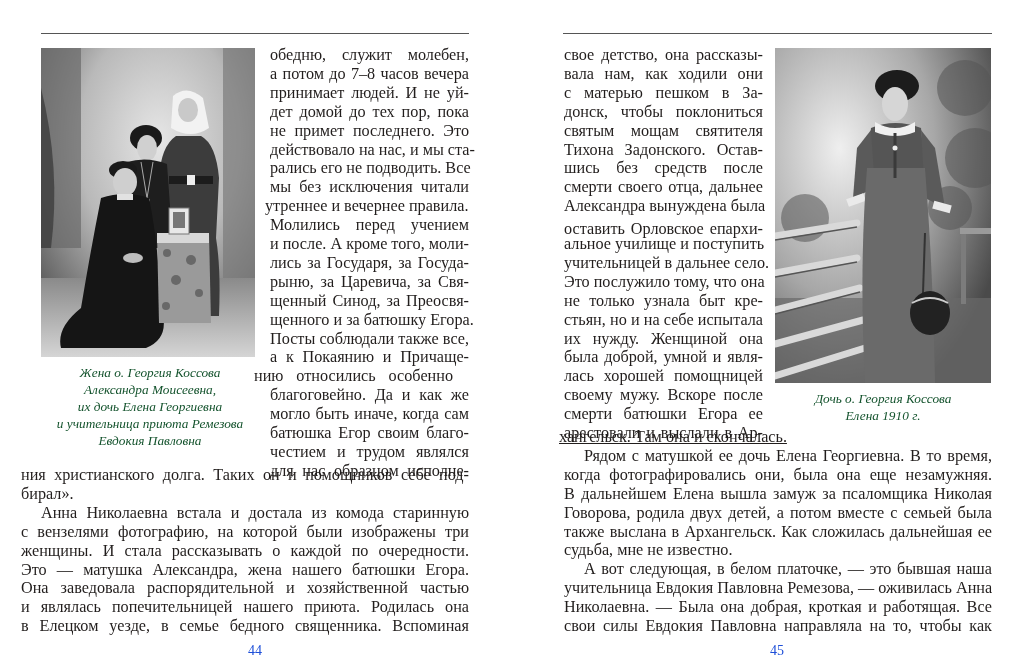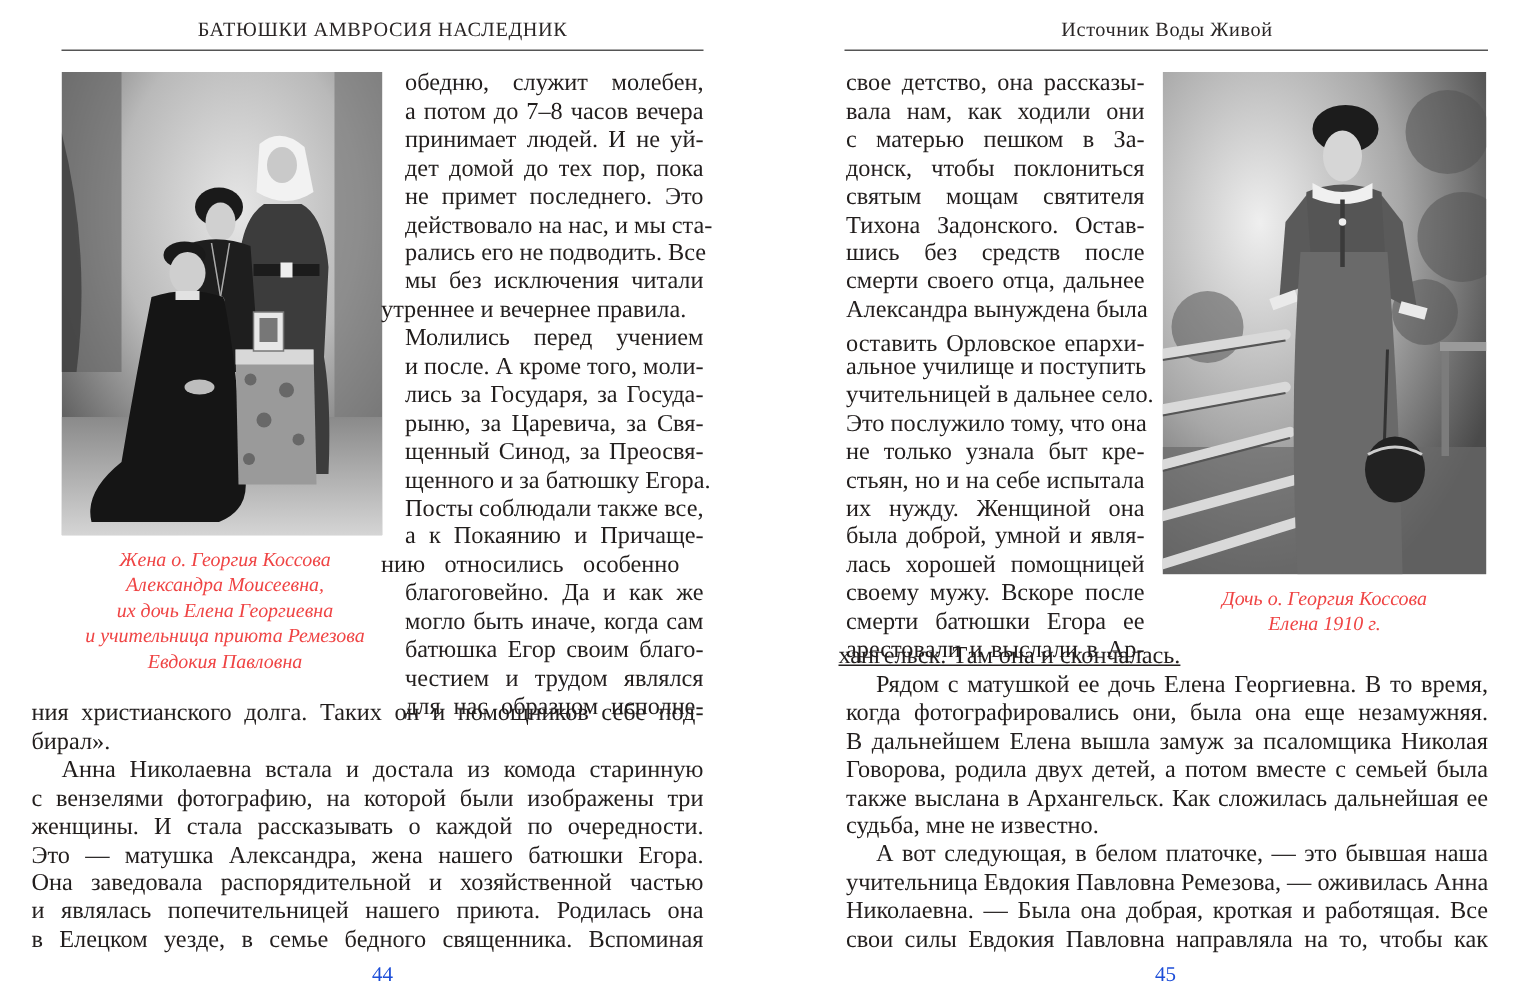--- a/index.html
+++ b/index.html
@@ -12,30 +12,29 @@
                   text-align:center; color:#2a2626; }
   .rule { position:absolute; top:33px; height:1px; background:#555; }
   #page-left .running-head { left:41px; width:428px; }
   #page-left .rule { left:41px; width:428px; }
   #page-right .running-head { left:52px; width:428px; }
   #page-right .rule { left:51px; width:429px; }
   .line { position:absolute; font-size:16.2px; line-height:18.9px; white-space:nowrap;
           text-align:justify; text-align-last:justify; color:#221e1d; }
   .line.last { text-align-last:left; }
   .caption { position:absolute; font-style:italic; font-size:13.3px; line-height:17.4px;
-             text-align:center; color:#ef4444; }
+             text-align:center; color:#14532d; }
   .folio { position:absolute; top:643px; font-size:14px; text-align:center; width:40px; color:#1d4ed8;}
   .photo { position:absolute; overflow:hidden; }
   .photo svg { display:block; }
 </style>
 </head>
 <body>
 
 <div class="page" id="page-left">
-  <div class="running-head">БАТЮШКИ АМВРОСИЯ НАСЛЕДНИК</div>
   <div class="rule"></div>
 
   <div class="photo" style="left:41px;top:48px;width:214px;height:309px;">
     <svg width="214" height="309" viewBox="0 0 214 309">
       <defs>
         <radialGradient id="bgL" cx="0.55" cy="0.3" r="0.75">
           <stop offset="0" stop-color="#e6e6e6"></stop>
           <stop offset="0.5" stop-color="#b9b9b9"></stop>
           <stop offset="1" stop-color="#555"></stop>
         </radialGradient>
@@ -93,21 +92,21 @@
 
   <div id="left-col">
       <div class="line" style="left: 270px; width: 199px; top: 46px;">обедню, служит молебен,</div>
       <div class="line" style="left: 270px; width: 199px; top: 64.9px;">а потом до 7–8 часов вечера</div>
       <div class="line" style="left: 270px; width: 199px; top: 83.8px;">принимает людей. И не уй-</div>
       <div class="line" style="left: 270px; width: 199px; top: 102.7px;">дет домой до тех пор, пока</div>
       <div class="line" style="left: 270px; width: 199px; top: 121.6px;">не примет последнего. Это</div>
       <div class="line" style="left: 270px; width: 199px; top: 140.5px;">действовало на нас, и мы ста-</div>
       <div class="line" style="left: 270px; width: 199px; top: 159.4px;">рались его не подводить. Все</div>
       <div class="line" style="left: 270px; width: 199px; top: 178.3px;">мы без исключения читали</div>
-      <div class="line" style="left: 254px; width: 199px; top: 197.2px;">утреннее и вечернее правила.</div>
+      <div class="line" style="left: 265px; width: 199px; top: 197.2px;">утреннее и вечернее правила.</div>
       <div class="line" style="left: 270px; width: 199px; top: 216.1px;">Молились перед учением</div>
       <div class="line" style="left: 270px; width: 199px; top: 235px;">и после. А кроме того, моли-</div>
       <div class="line" style="left: 270px; width: 199px; top: 253.9px;">лись за Государя, за Госуда-</div>
       <div class="line" style="left: 270px; width: 199px; top: 272.8px;">рыню, за Царевича, за Свя-</div>
       <div class="line" style="left: 270px; width: 199px; top: 291.7px;">щенный Синод, за Преосвя-</div>
       <div class="line" style="left: 270px; width: 199px; top: 310.6px;">щенного и за батюшку Егора.</div>
       <div class="line" style="left: 270px; width: 199px; top: 329.5px;">Посты соблюдали также все,</div>
       <div class="line" style="left: 270px; width: 199px; top: 348.4px;">а к Покаянию и Причаще-</div>
       <div class="line" style="left: 254px; width: 199px; top: 367.3px;">нию относились особенно</div>
       <div class="line" style="left: 270px; width: 199px; top: 386.2px;">благоговейно. Да и как же</div>
@@ -125,21 +124,20 @@
       <div class="line" style="left: 21px; width: 448px; top: 560.5px;">Это — матушка Александра, жена нашего батюшки Егора.</div>
       <div class="line" style="left: 21px; width: 448px; top: 579.4px;">Она заведовала распорядительной и хозяйственной частью</div>
       <div class="line" style="left: 21px; width: 448px; top: 598.3px;">и являлась попечительницей нашего приюта. Родилась она</div>
       <div class="line" style="left: 21px; width: 448px; top: 617.2px;">в Елецком уезде, в семье бедного священника. Вспоминая</div>
     </div>
 
   <div class="folio" style="left:235px;">44</div>
 </div>
 
 <div class="page" id="page-right">
-  <div class="running-head">Источник Воды Живой</div>
   <div class="rule"></div>
 
   <div class="photo" style="left:263px;top:48px;width:216px;height:335px;">
     <svg width="216" height="335" viewBox="0 0 216 335">
       <defs>
         <radialGradient id="bgR" cx="0.3" cy="0.3" r="0.8">
           <stop offset="0" stop-color="#efefef"></stop>
           <stop offset="0.55" stop-color="#a7a7a7"></stop>
           <stop offset="1" stop-color="#4a4a4a"></stop>
         </radialGradient>

